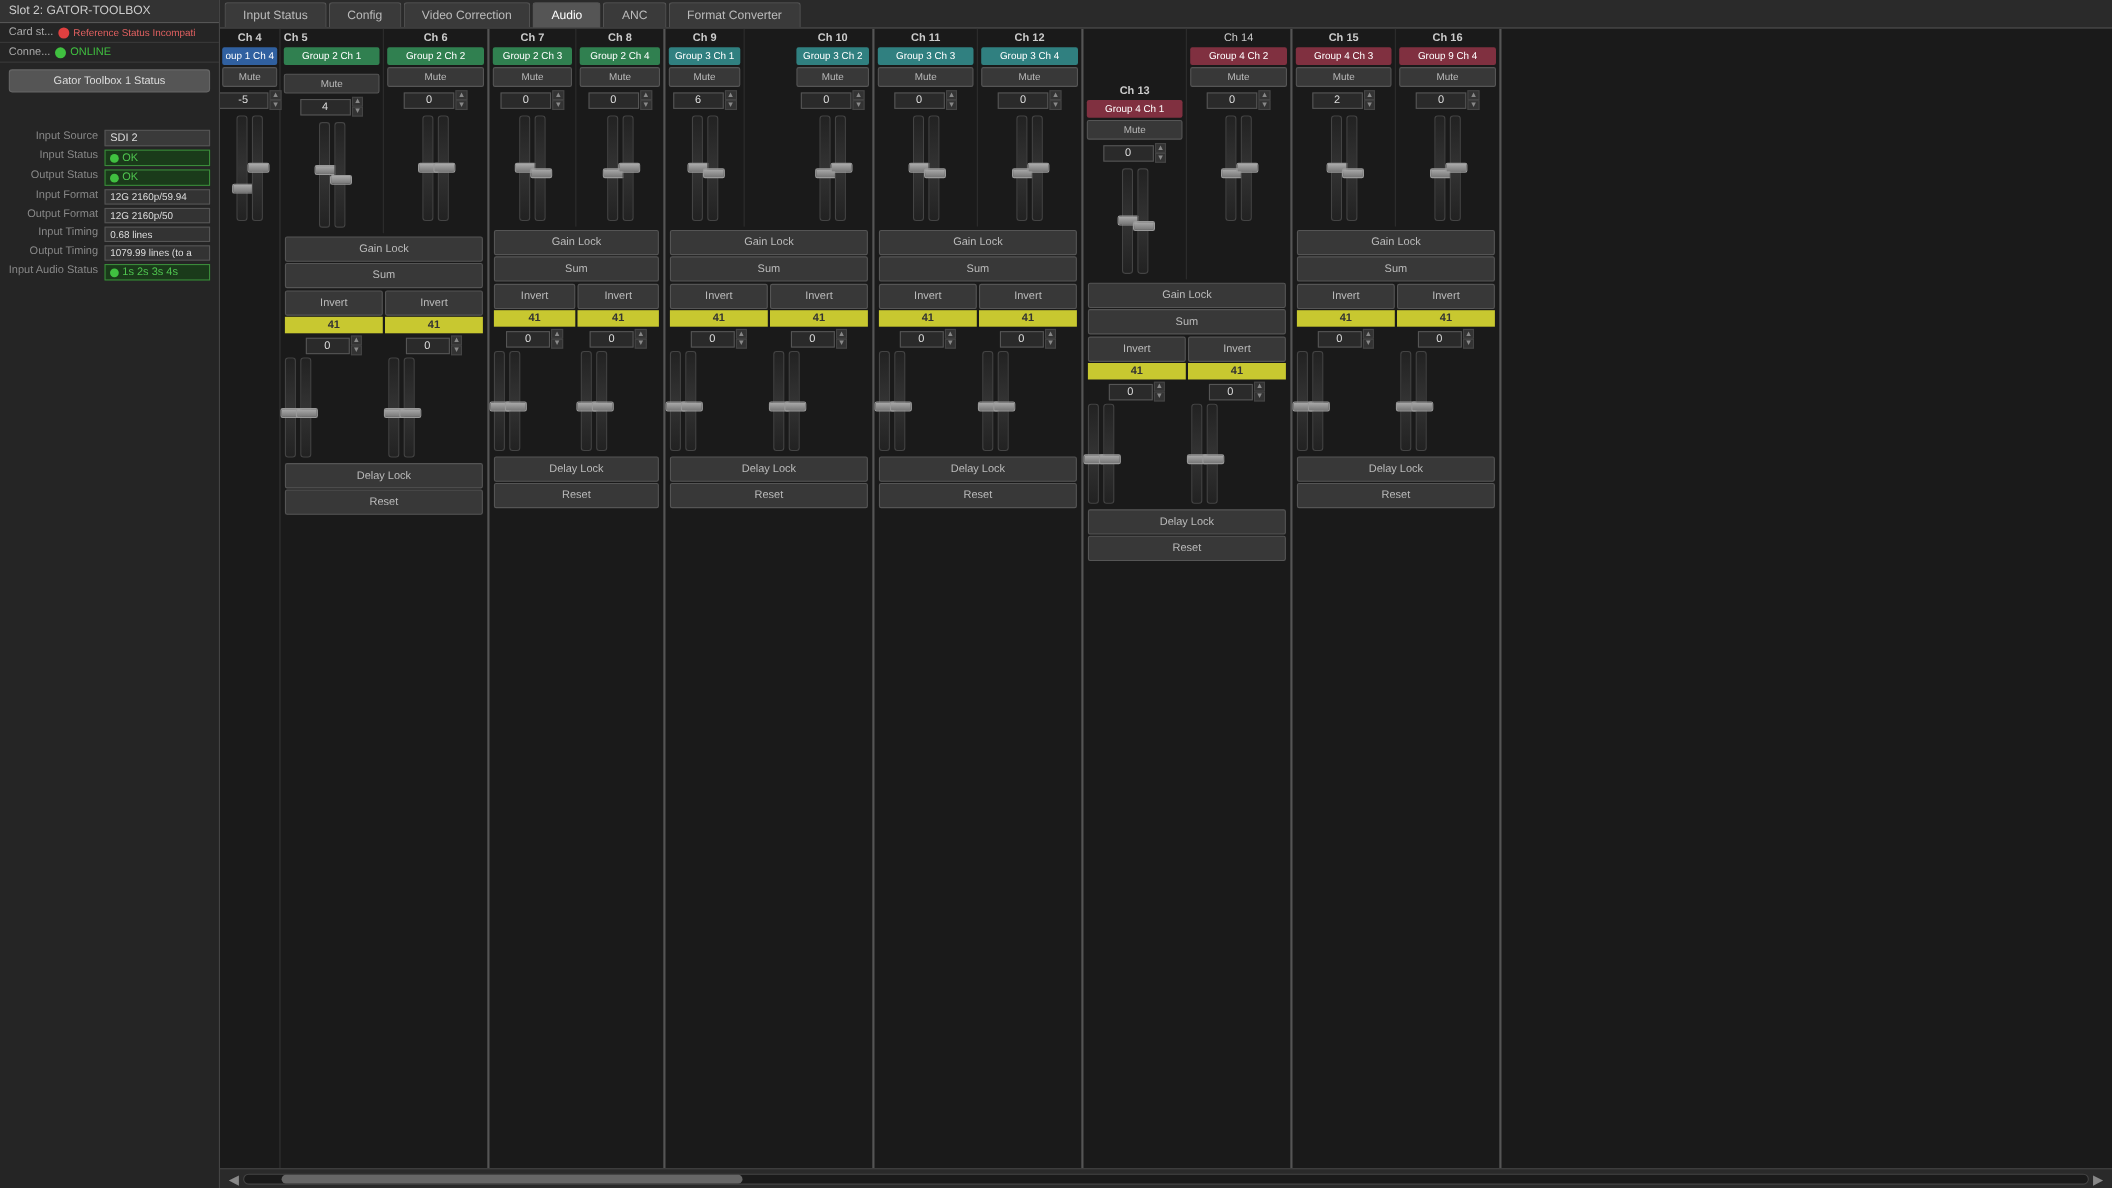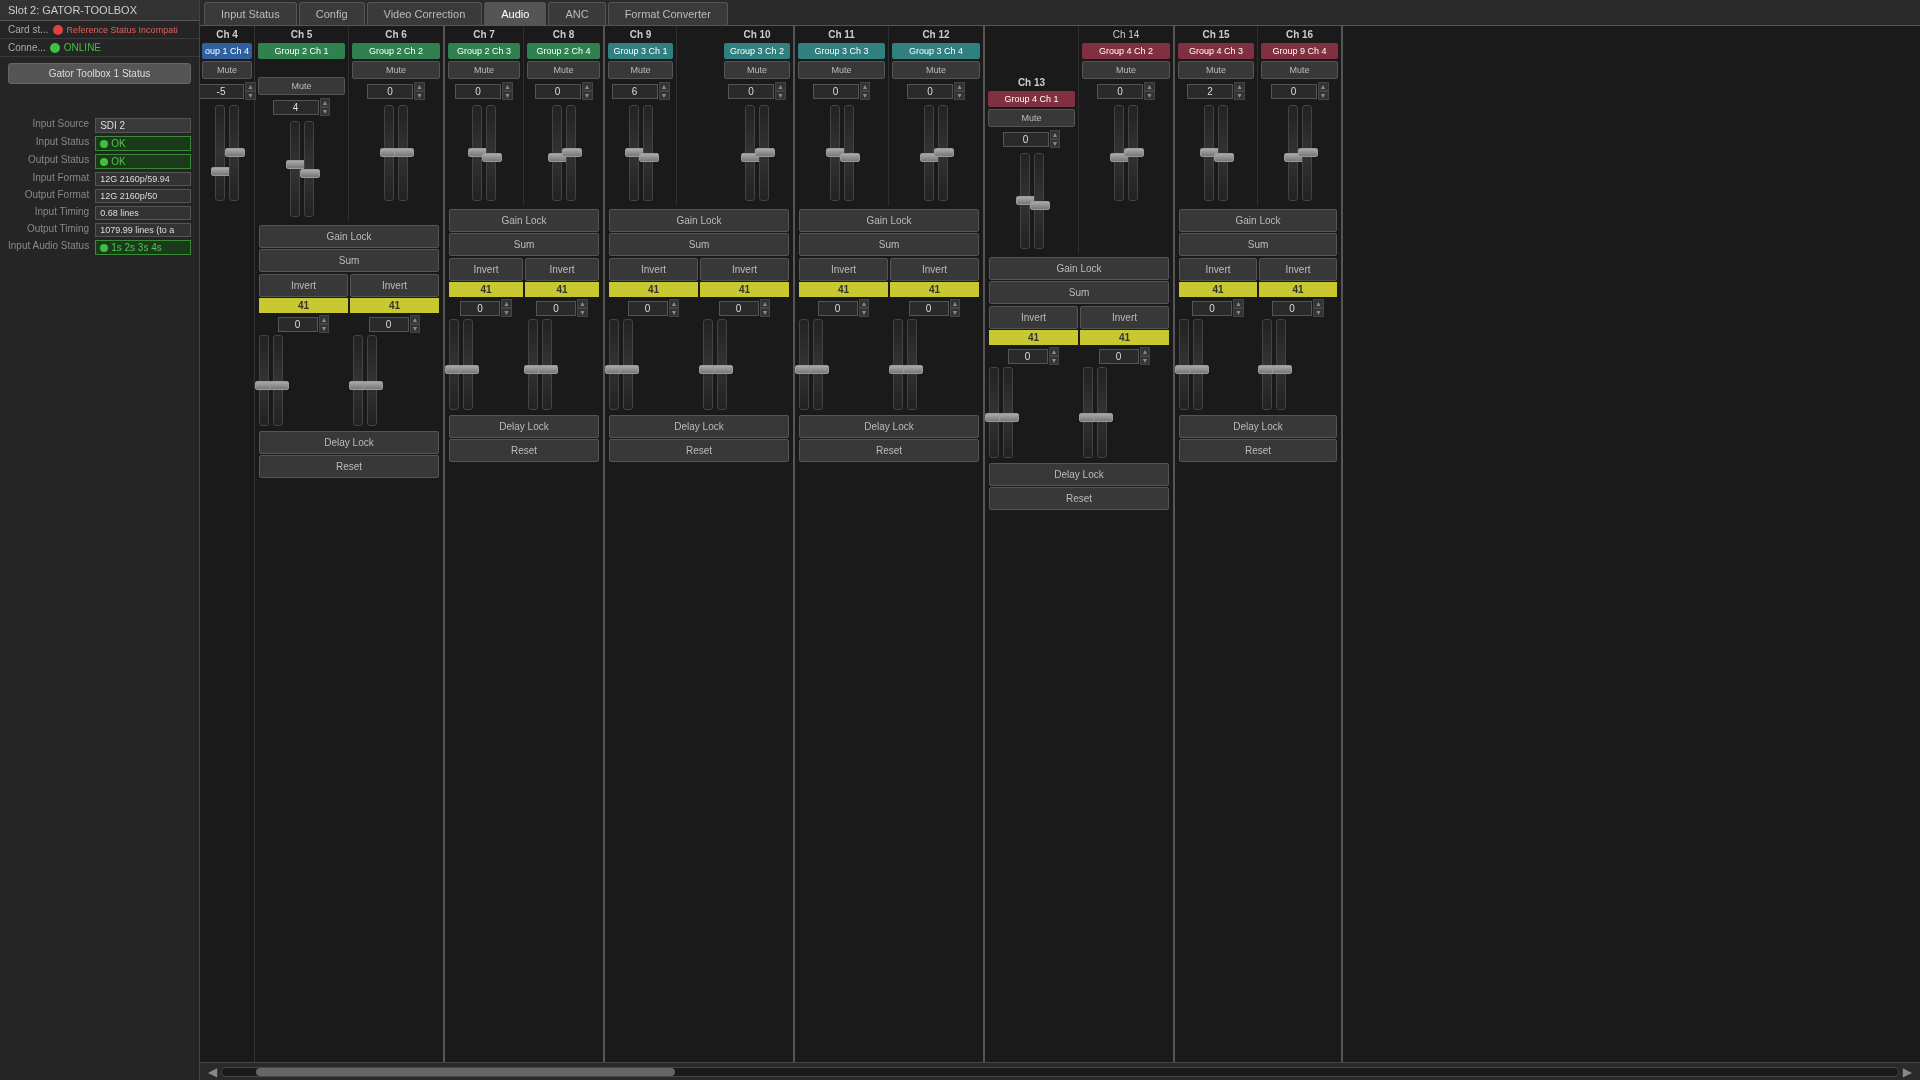--- a/index.html
+++ b/index.html
@@ -347,22 +347,22 @@
                 <div class="knob" style="top:45%; left:-5px; position:absolute; width:20px; height:9px; background:linear-gradient(180deg,#aaa,#777); border:1px solid #999; border-radius:2px;"></div>
               </div>
             </div>
           </div>
 
           <div style="width:190px; flex-shrink:0; border-right:2px solid #555; display:flex; flex-direction:column;">
 
             <div style="display:flex;">
 
               <div style="width:95px; border-right:1px solid #2e2e2e; padding:0 3px; display:flex; flex-direction:column;">
-                <div style="color:#ccc; text-align:center; font-size:10px; font-weight:bold; padding:3px 0;">Ch 5</div>
-                <div class="g2" style="text-align:center; padding:3px 0; font-size:9px; color:#fff; border-radius:2px; margin-bottom:18px; cursor:pointer;">Group 2 Ch 1</div>
+                <div style="color:#ccc; text-align:left; font-size:10px; font-weight:bold; padding:3px 0;">Ch 5</div>
+                <div class="g2" style="text-align:center; padding:3px 0; font-size:9px; color:#fff; border-radius:2px; margin-bottom:8px; cursor:pointer;">Group 2 Ch 1</div>
                 <div class="strip-mute">Mute</div>
                 <div class="strip-numbox">
                   <input class="numbox" value="4" style="">
                   <div class="numbox-spin">
                     <div class="spin-btn">▲</div>
                     <div class="spin-btn">▼</div>
                   </div>
                 </div>
                 <div class="faders-row" style="height:100px;">
                   <div class="fader-v" style="position:relative;width:10px;flex:1;max-width:10px;background:linear-gradient(180deg,#222,#333,#222);border:1px solid #444;border-radius:3px;">
@@ -809,21 +809,21 @@
   </div>
           <div class="fader-v" style="position:relative;width:10px;flex:1;max-width:10px;background:linear-gradient(180deg,#222,#333,#222);border:1px solid #444;border-radius:3px;">
     <div style="top:50%;left:-5px;position:absolute;width:20px;height:9px;background:linear-gradient(180deg,#aaa,#777);border:1px solid #999;border-radius:2px;"></div>
   </div>
         </div>
       </div>
       <div class="full-btn">Delay Lock</div>
       <div class="full-btn">Reset</div>
     </div>
   </div>
-              <div style="width:168px;flex-shrink:0;border-right:2px solid #555;display:flex;flex-direction:column;">
+              <div style="width:190px;flex-shrink:0;border-right:2px solid #555;display:flex;flex-direction:column;">
     <div style="display:flex;">
       <div style="width:95px;border-right:1px solid #2e2e2e; padding:0 3px;display:flex;flex-direction:column;">
     <div style="color:#ccc;text-align:center;font-size:10px;font-weight:bold;padding:3px 0;">Ch 15</div>
     <div style="text-align:center;padding:3px 0;font-size:9px;color:#fff;border-radius:2px;margin-bottom:2px;cursor:pointer;background:#803040;">Group 4 Ch 3</div>
     <div class="strip-mute">Mute</div>
     <div class="strip-numbox">
       <input class="numbox" value="2" style="">
       <div class="numbox-spin">
         <div class="spin-btn">▲</div>
         <div class="spin-btn">▼</div>

